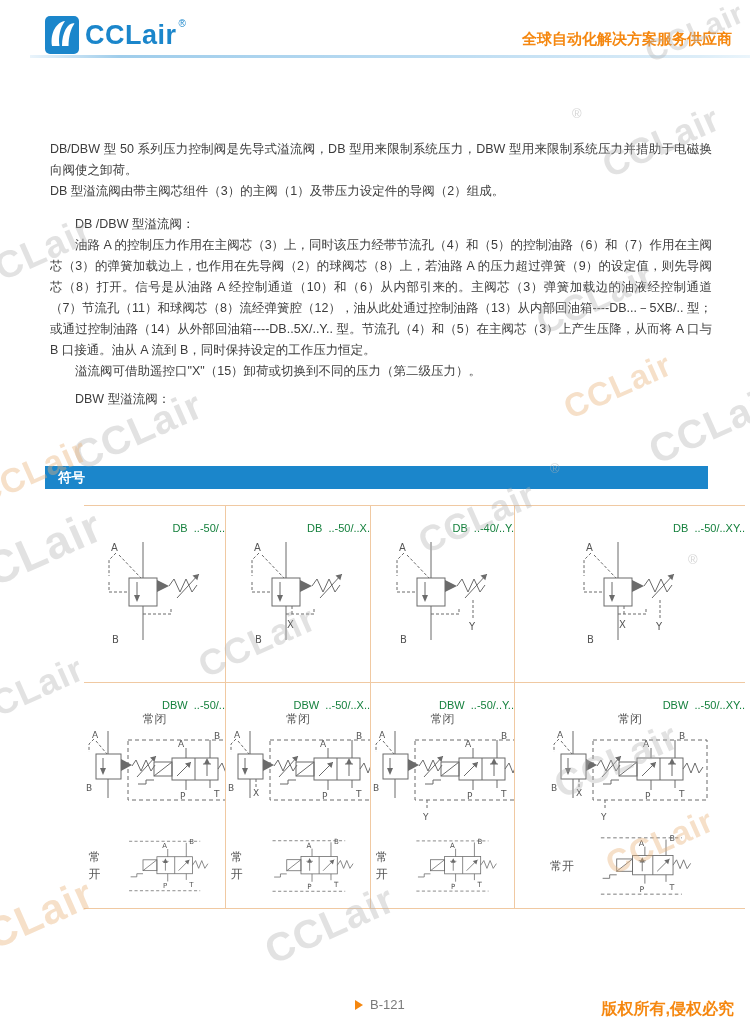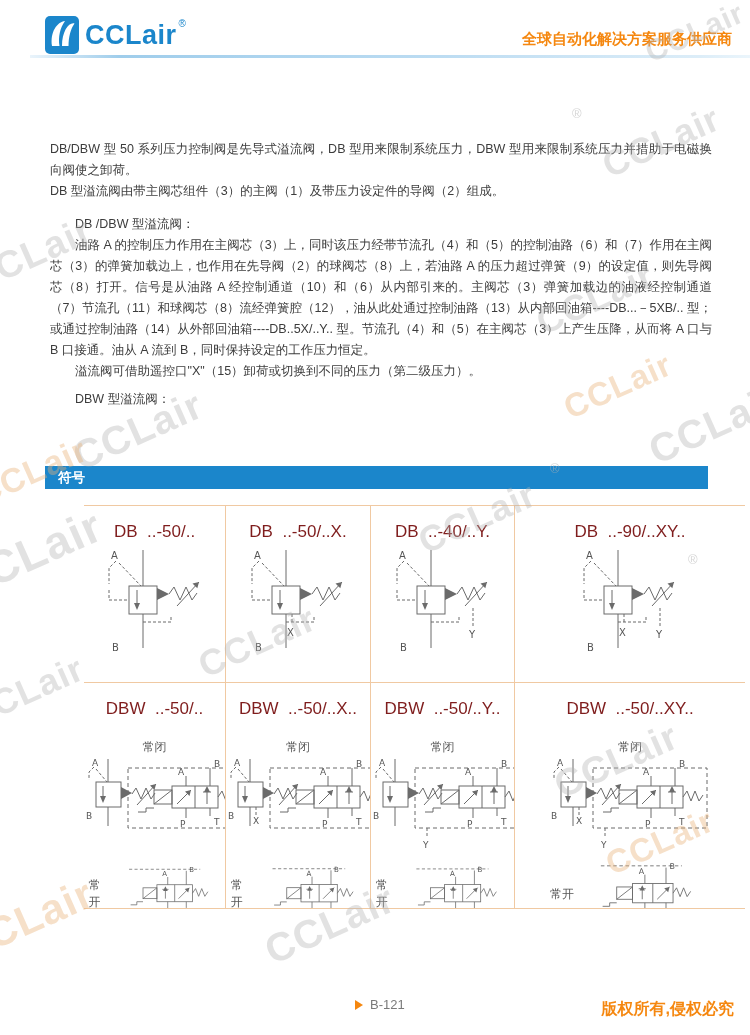--- a/index.html
+++ b/index.html
@@ -33,23 +33,23 @@
   .indent{text-indent:2em;}
   .gap-lg{margin-top:12px !important;}
   .gap-md{margin-top:7px !important;}
   
   .sym-table{position:absolute;left:84px;top:505px;display:grid;
     grid-template-columns:142px 145px 144px 230px;grid-template-rows:177px 225px;
     border-top:1.5px solid var(--tb);border-bottom:1.5px solid var(--tb);}
   .sc{box-sizing:border-box;overflow:hidden;text-align:center;border-right:1.5px solid var(--tb);}
   .sc.last{border-right:none;}
   .sc.r1{border-bottom:1.5px solid var(--tb);}
-  .sym-name{margin-top:16px;font-size:17px;color:#7f1d1d;white-space:pre;}
+  .sym-name{margin-top:16px;font-size:11px;color:#15803d;white-space:pre;text-align:right;}
   .sc.r2 .sym-name{}
-  .sym-state{font-size:12px;color:#565656;margin-top:20px;}
+  .sym-state{font-size:12px;color:#565656;margin-top:0;}
   .sym-draw{margin-top:4px;}
   .sc.r2 .sym-draw{margin-top:0;}
   .no-row{display:flex;align-items:center;justify-content:center;gap:4px;margin-top:0;}
   .no-row .sym-state{margin-top:0;}
   
   .pg{position:absolute;left:355px;top:997px;font-size:13px;color:#7a7a7a;display:flex;align-items:center;gap:7px;}
   .pg-tri{width:0;height:0;border-left:8px solid var(--orange);border-top:5px solid transparent;border-bottom:5px solid transparent;display:inline-block;}
   .copyright{position:absolute;right:40px;top:999px;font-size:16px;font-weight:bold;color:var(--orange);}
   
   .wm{position:absolute;font-weight:bold;pointer-events:none;white-space:nowrap;
@@ -171,21 +171,21 @@
   </g>
   <g fill="#555" font-size="10">
     <text x="26" y="13">A</text>
               <text x="27" y="105">B</text>
 
     <text x="96" y="92">Y</text>
   </g>
           </svg></div>
       </div>
       <div class="sc r1 last">
-        <div class="sym-name">DB  ..-90/..XY..</div>
+        <div class="sym-name">DB  ..-50/..XY..</div>
     <div class="sym-draw"><svg width="140" height="110" viewBox="0 0 140 110">
   <g stroke="#6b6b6b" fill="none" stroke-width="1">
     <path d="M58,4 V40"></path>
               <path d="M58,68 V102"></path>
     <rect x="44" y="40" width="28" height="28"></rect>
     <path d="M52,44 V59"></path>
     <path d="M31,15 L24,22 V38" stroke-dasharray="3,2"></path>
     <path d="M34,17 L56,40" stroke-dasharray="3,2"></path>
     <path d="M24,44 V54 H44" stroke-dasharray="3,2"></path>
     <path d="M58,76 H86 V69" stroke-dasharray="3,2"></path>

